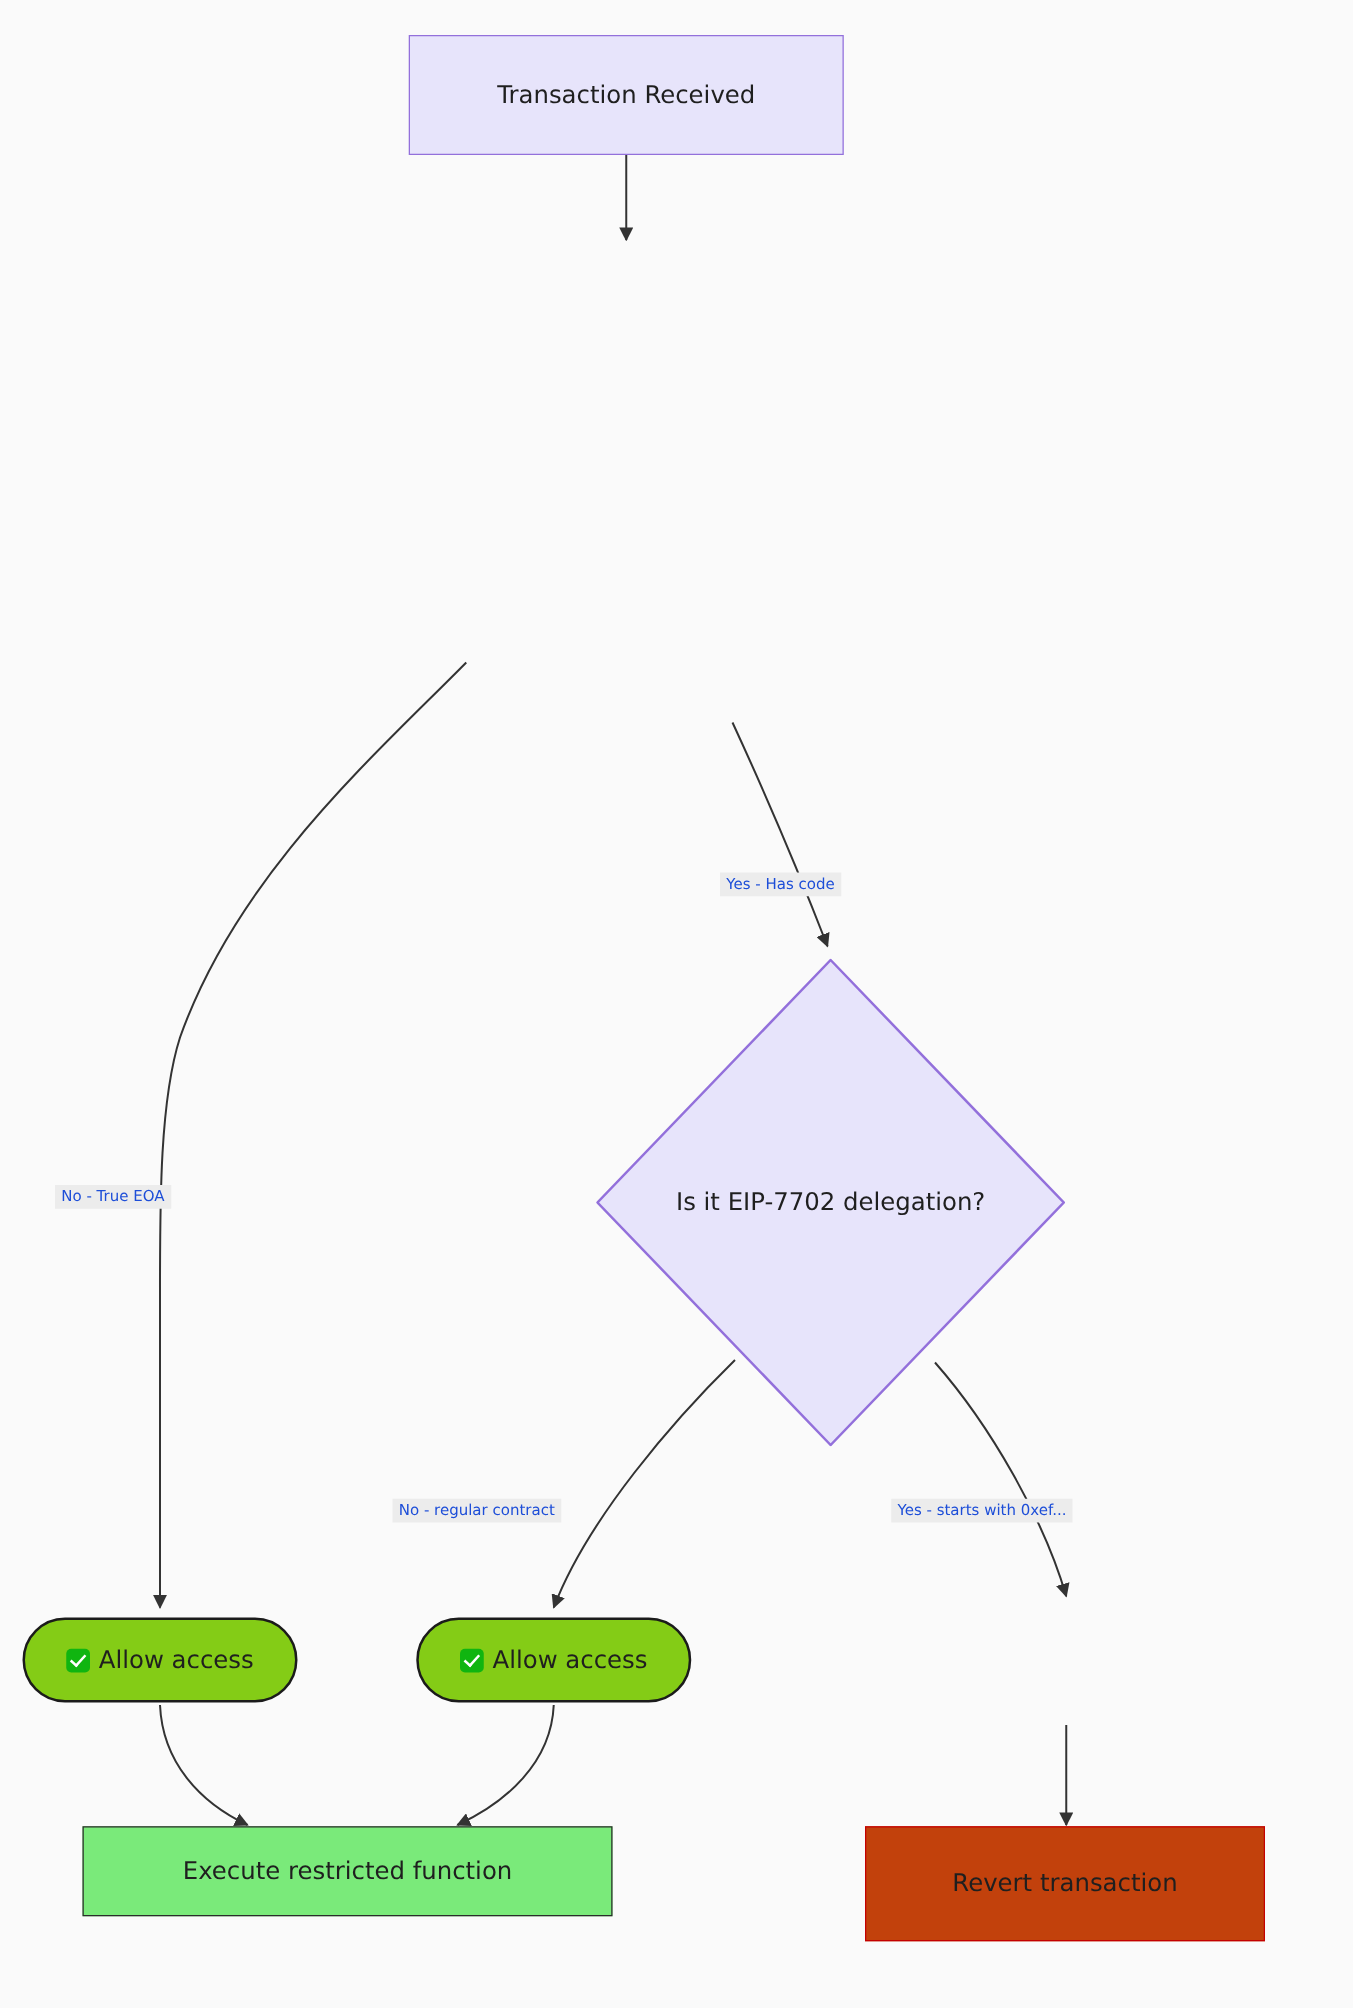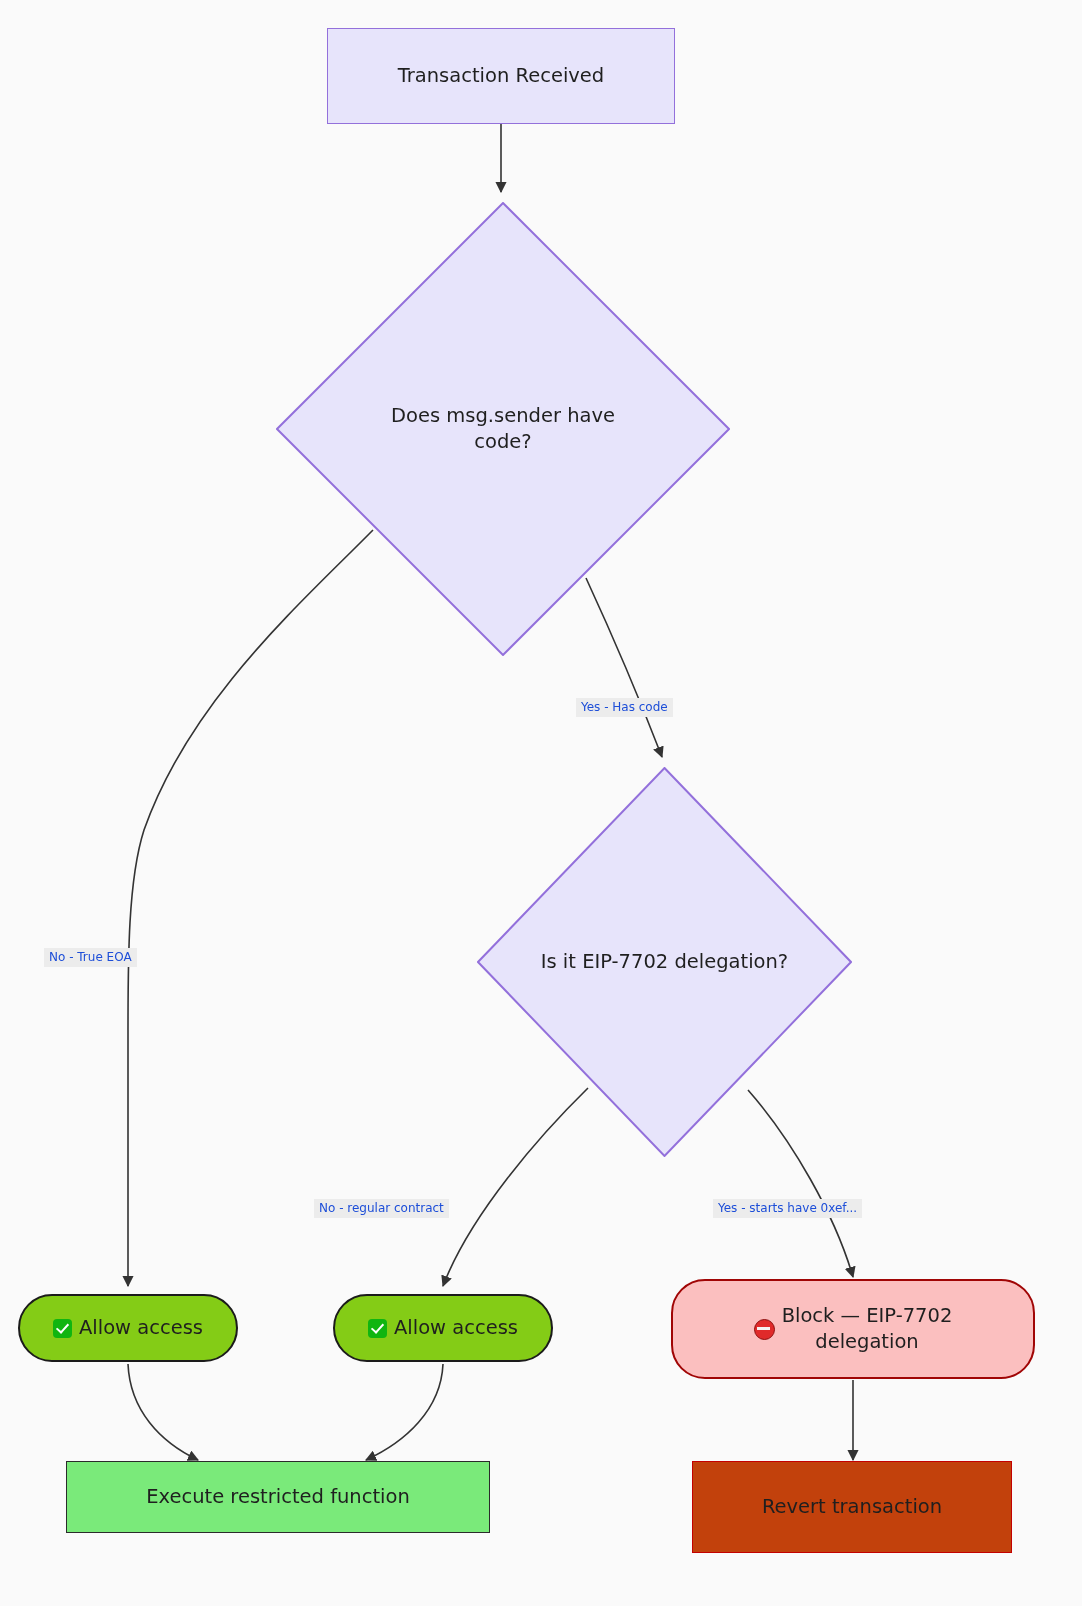--- a/index.html
+++ b/index.html
@@ -193,27 +193,20 @@
     <path class="edge-path" d="M 443 1364 C 441 1410, 405 1442, 366 1460" marker-end="url(#arrow)"></path>
 
     
     <path class="edge-path" d="M 853 1380 L 853 1460" marker-end="url(#arrow)"></path>
   </svg>
 
   <div class="node node-rect" style="left:327px; top:28px; width:348px; height:96px;">
     <span>Transaction Received</span>
   </div>
 
-  <div class="node node-diamond" style="left:276px; top:202px; width:454px; height:454px;">
-    <svg class="diamond-shape" viewBox="0 0 454 454" preserveAspectRatio="none">
-      <polygon points="227,1 453,227 227,453 1,227" fill="#e7e4fb" stroke="#9370db" stroke-width="2"></polygon>
-    </svg>
-    <span class="diamond-label">Does msg.sender have
-code?</span>
-  </div>
 
   <div class="node node-diamond wide" style="left:477px; top:767px; width:375px; height:390px;">
     <svg class="diamond-shape" viewBox="0 0 375 390" preserveAspectRatio="none">
       <polygon points="187.5,1 374,195 187.5,389 1,195" fill="#e7e4fb" stroke="#9370db" stroke-width="2"></polygon>
     </svg>
     <span class="diamond-label">Is it EIP-7702 delegation?</span>
   </div>
 
   <div class="node node-stadium-green" style="left:18px; top:1294px; width:220px; height:68px;">
     <span class="node-inner">
@@ -222,37 +215,30 @@
     </span>
   </div>
 
   <div class="node node-stadium-green" style="left:333px; top:1294px; width:220px; height:68px;">
     <span class="node-inner">
       <i class="icon-check"></i>
       <span>Allow access</span>
     </span>
   </div>
 
-  <div class="node node-stadium-red" style="left:671px; top:1279px; width:364px; height:100px;">
-    <span class="node-inner">
-      <i class="icon-noentry"></i>
-      <span>Block — EIP-7702
-delegation</span>
-    </span>
-  </div>
 
   <div class="node node-rect-green" style="left:66px; top:1461px; width:424px; height:72px;">
     <span>Execute restricted function</span>
   </div>
 
   <div class="node node-rect-red" style="left:692px; top:1461px; width:320px; height:92px;">
     <span>Revert transaction</span>
   </div>
 
   <div class="edge-label" style="left:44px; top:948px;">No - True EOA</div>
 
   <div class="edge-label" style="left:576px; top:698px;">Yes - Has code</div>
 
   <div class="edge-label" style="left:314px; top:1199px;text-align:center;">No - regular contract</div>
 
-  <div class="edge-label" style="left:713px; top:1199px;">Yes - starts have 0xef...</div>
+  <div class="edge-label" style="left:713px; top:1199px;">Yes - starts with 0xef...</div>
 
 </div>
 
 </body></html>

